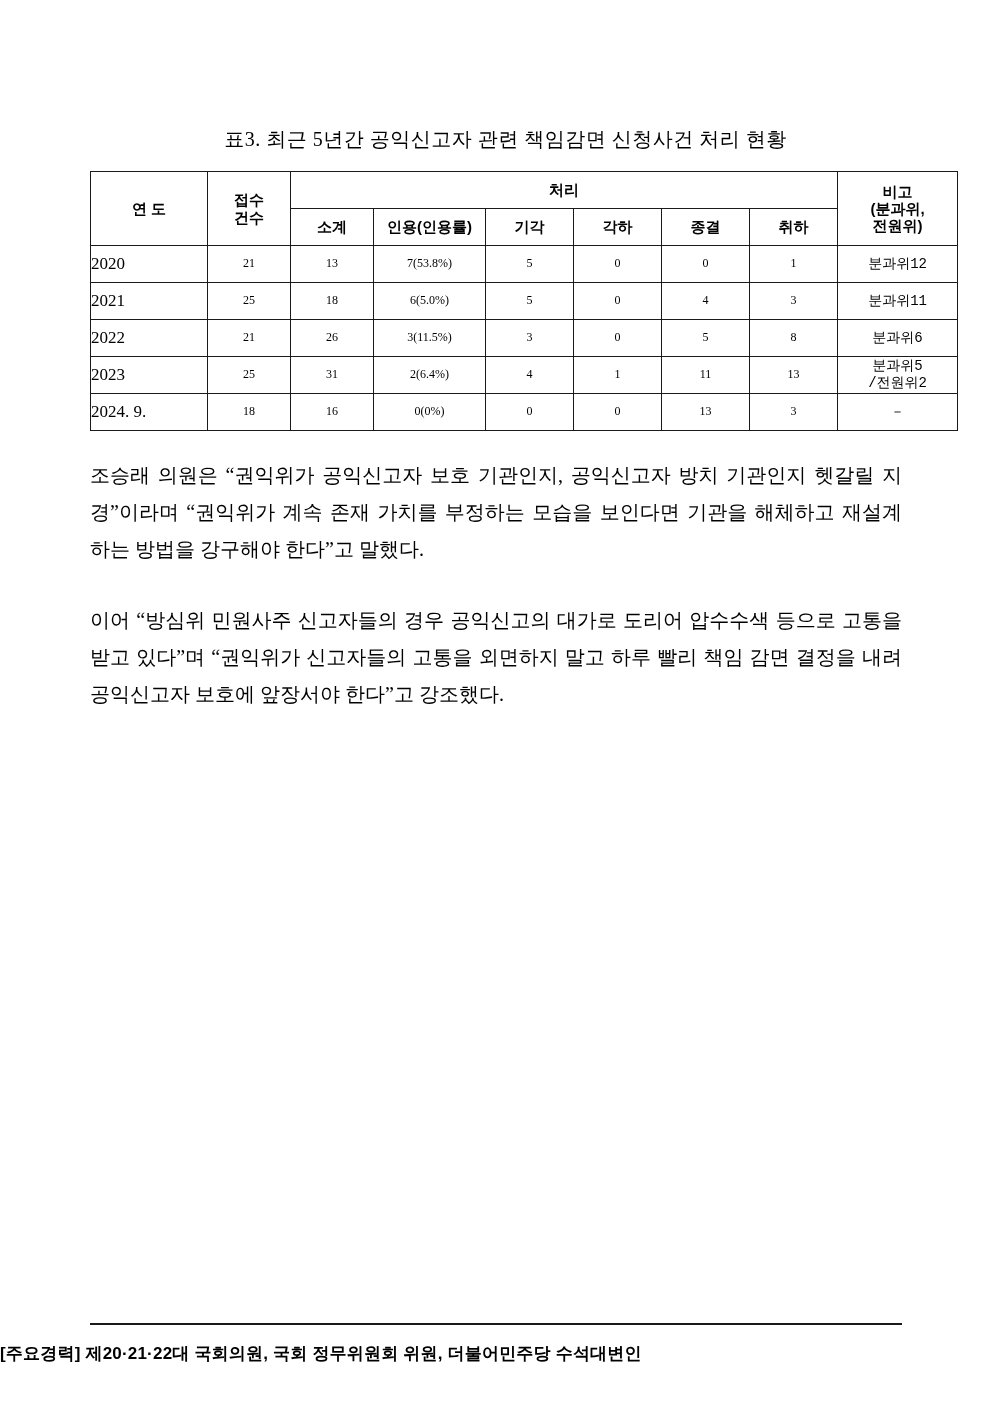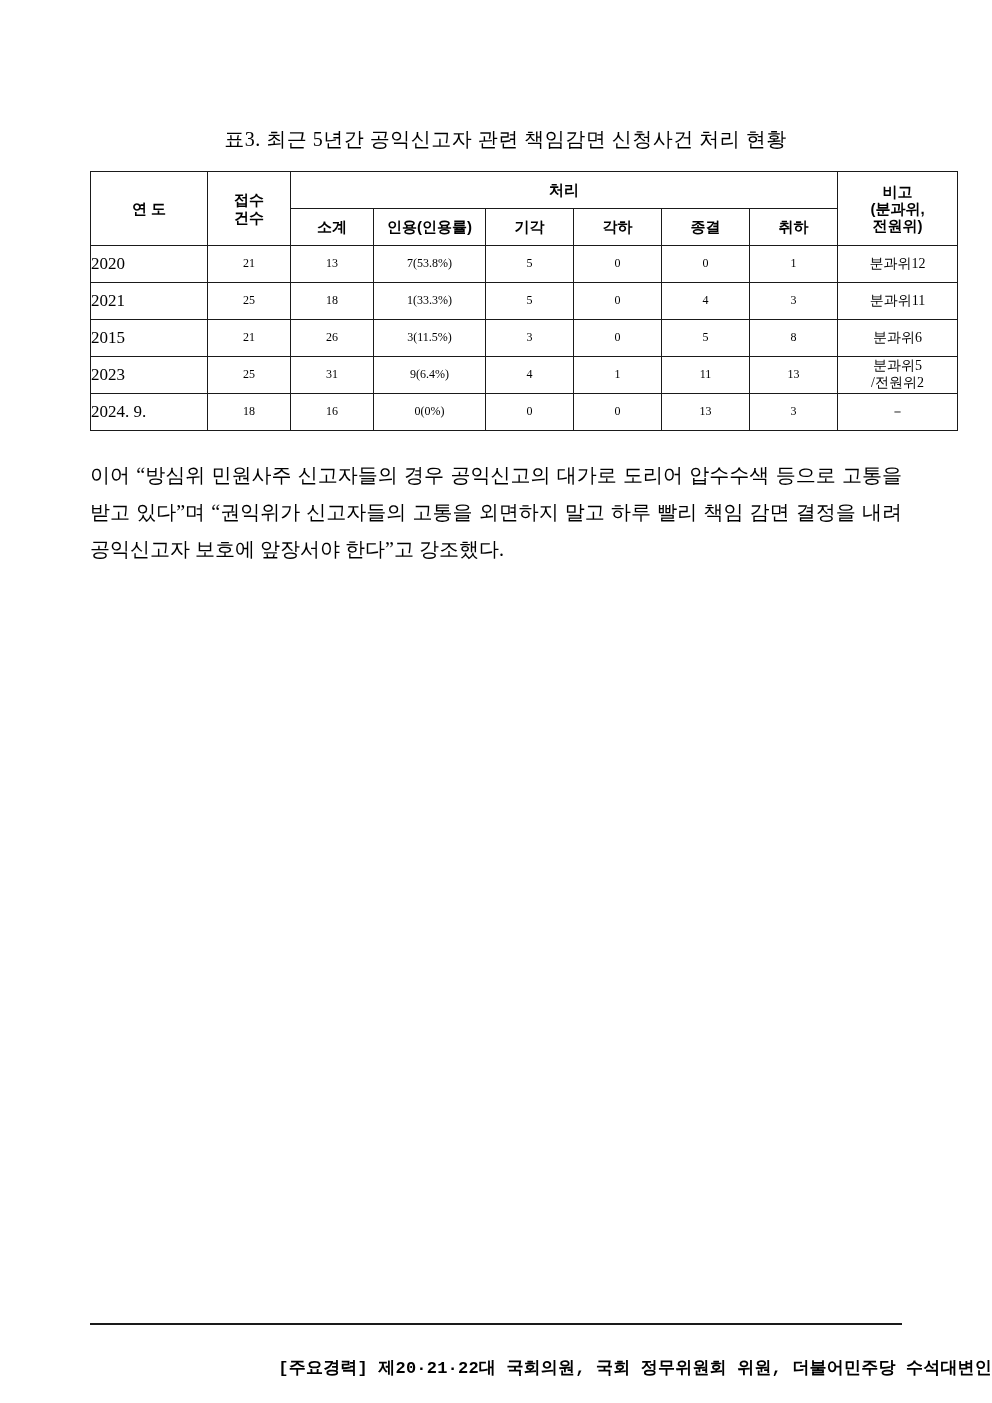--- a/index.html
+++ b/index.html
@@ -61,21 +61,21 @@
   table.report td.year-cell {
     text-align: left;
     font-family: "Liberation Serif", serif;
     font-size: 17px;
   }
   table.report td.num {
     font-family: "Liberation Serif", serif;
     font-size: 12px;
   }
   table.report td.note {
-    font-family: Liberation Serif, serif;
+    font-family: Liberation Mono, monospace;
     font-size: 14px;
     line-height: 1.2;
   }
   .th-small {
     font-size: 13px;
     line-height: 1.2;
   }
   .col-year { width: 117px; }
   .col-recv { width: 83px; }
   .col-sub  { width: 83px; }
@@ -106,23 +106,23 @@
     position: absolute;
     left: 90px;
     right: 90px;
     bottom: 78px;
     border-top: 2px solid #1a1a1a;
   }
   .footer-text {
     position: absolute;
     left: 0;
     right: 0;
-    bottom: 24px;
-    text-align: right;
-    font-family: Liberation Mono, monospace;
+    bottom: 38px;
+    text-align: left;
+    font-family: Liberation Sans, sans-serif;
     font-weight: bold;
     font-size: 17px;
     letter-spacing: 0.2px;
   }
 </style>
 </head>
 <body>
 
 <div class="page">
 
@@ -173,43 +173,43 @@
           <td class="num">5</td>
           <td class="num">0</td>
           <td class="num">0</td>
           <td class="num">1</td>
           <td class="note">분과위12</td>
         </tr>
         <tr>
           <td class="year-cell">2021</td>
           <td class="num">25</td>
           <td class="num">18</td>
-          <td class="num">1(33.3%)</td>
+          <td class="num">6(5.0%)</td>
           <td class="num">5</td>
           <td class="num">0</td>
           <td class="num">4</td>
           <td class="num">3</td>
           <td class="note">분과위11</td>
         </tr>
         <tr>
-          <td class="year-cell">2015</td>
+          <td class="year-cell">2022</td>
           <td class="num">21</td>
           <td class="num">26</td>
           <td class="num">3(11.5%)</td>
           <td class="num">3</td>
           <td class="num">0</td>
           <td class="num">5</td>
           <td class="num">8</td>
           <td class="note">분과위6</td>
         </tr>
         <tr>
           <td class="year-cell">2023</td>
           <td class="num">25</td>
           <td class="num">31</td>
-          <td class="num">9(6.4%)</td>
+          <td class="num">2(6.4%)</td>
           <td class="num">4</td>
           <td class="num">1</td>
           <td class="num">11</td>
           <td class="num">13</td>
           <td class="note">
               <span style="display:block">분과위5</span>
               <span style="display:block">/전원위2</span>
             </td>
         </tr>
         <tr>
@@ -221,19 +221,20 @@
           <td class="num">0</td>
           <td class="num">13</td>
           <td class="num">3</td>
           <td class="note">－</td>
         </tr>
       </tbody>
     </table>
   </div>
 
   <div class="body-text">
+    <p class="para">조승래 의원은 “권익위가 공익신고자 보호 기관인지, 공익신고자 방치 기관인지 헷갈릴 지경”이라며 “권익위가 계속 존재 가치를 부정하는 모습을 보인다면 기관을 해체하고 재설계 하는 방법을 강구해야 한다”고 말했다.</p>
     <p class="para">이어 “방심위 민원사주 신고자들의 경우 공익신고의 대가로 도리어 압수수색 등으로 고통을 받고 있다”며 “권익위가 신고자들의 고통을 외면하지 말고 하루 빨리 책임 감면 결정을 내려 공익신고자 보호에 앞장서야 한다”고 강조했다.</p>
   </div>
 
   <div class="footer-line"></div>
   <div class="footer-text">[주요경력] 제20·21·22대 국회의원, 국회 정무위원회 위원, 더불어민주당 수석대변인</div>
 
 </div>
 
 </body></html>

